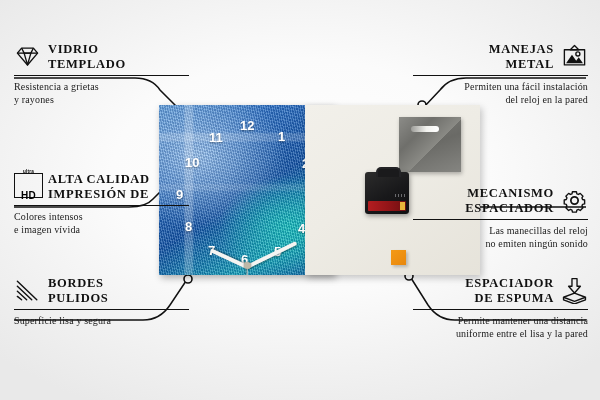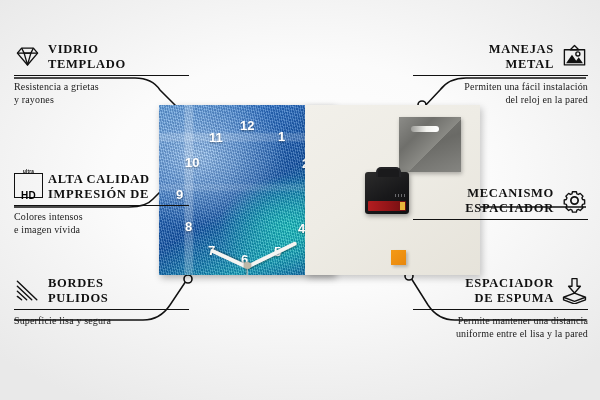--- a/index.html
+++ b/index.html
@@ -271,20 +271,24 @@
           <circle cx="16" cy="16" r="4.3"></circle>
         </g>
           </svg>
       </span>
       <div class="co-title">
         <div>MECANISMO</div>
         <div>ESPACIADOR</div>
       </div>
     </div>
     <div class="co-rule"></div>
+    <div class="co-sub">
+      <div>Las manecillas del reloj</div>
+      <div>no emiten ningún sonido</div>
+    </div>
   </div>
 
   <div class="callout right" id="co-espaciador">
     <div class="co-head">
       <span class="co-icon">
         <svg viewBox="0 0 32 32">
             <g fill="none" stroke="#111" stroke-width="1.6" stroke-linejoin="round">
           <path d="M13 2 h6 v9 h4 l-7 8 -7-8 h4 Z"></path>
           <path d="M16 19 L29 24 L16 29 L3 24 Z"></path>
           <path d="M3 24 v3 l13 5 13-5 v-3"></path>

